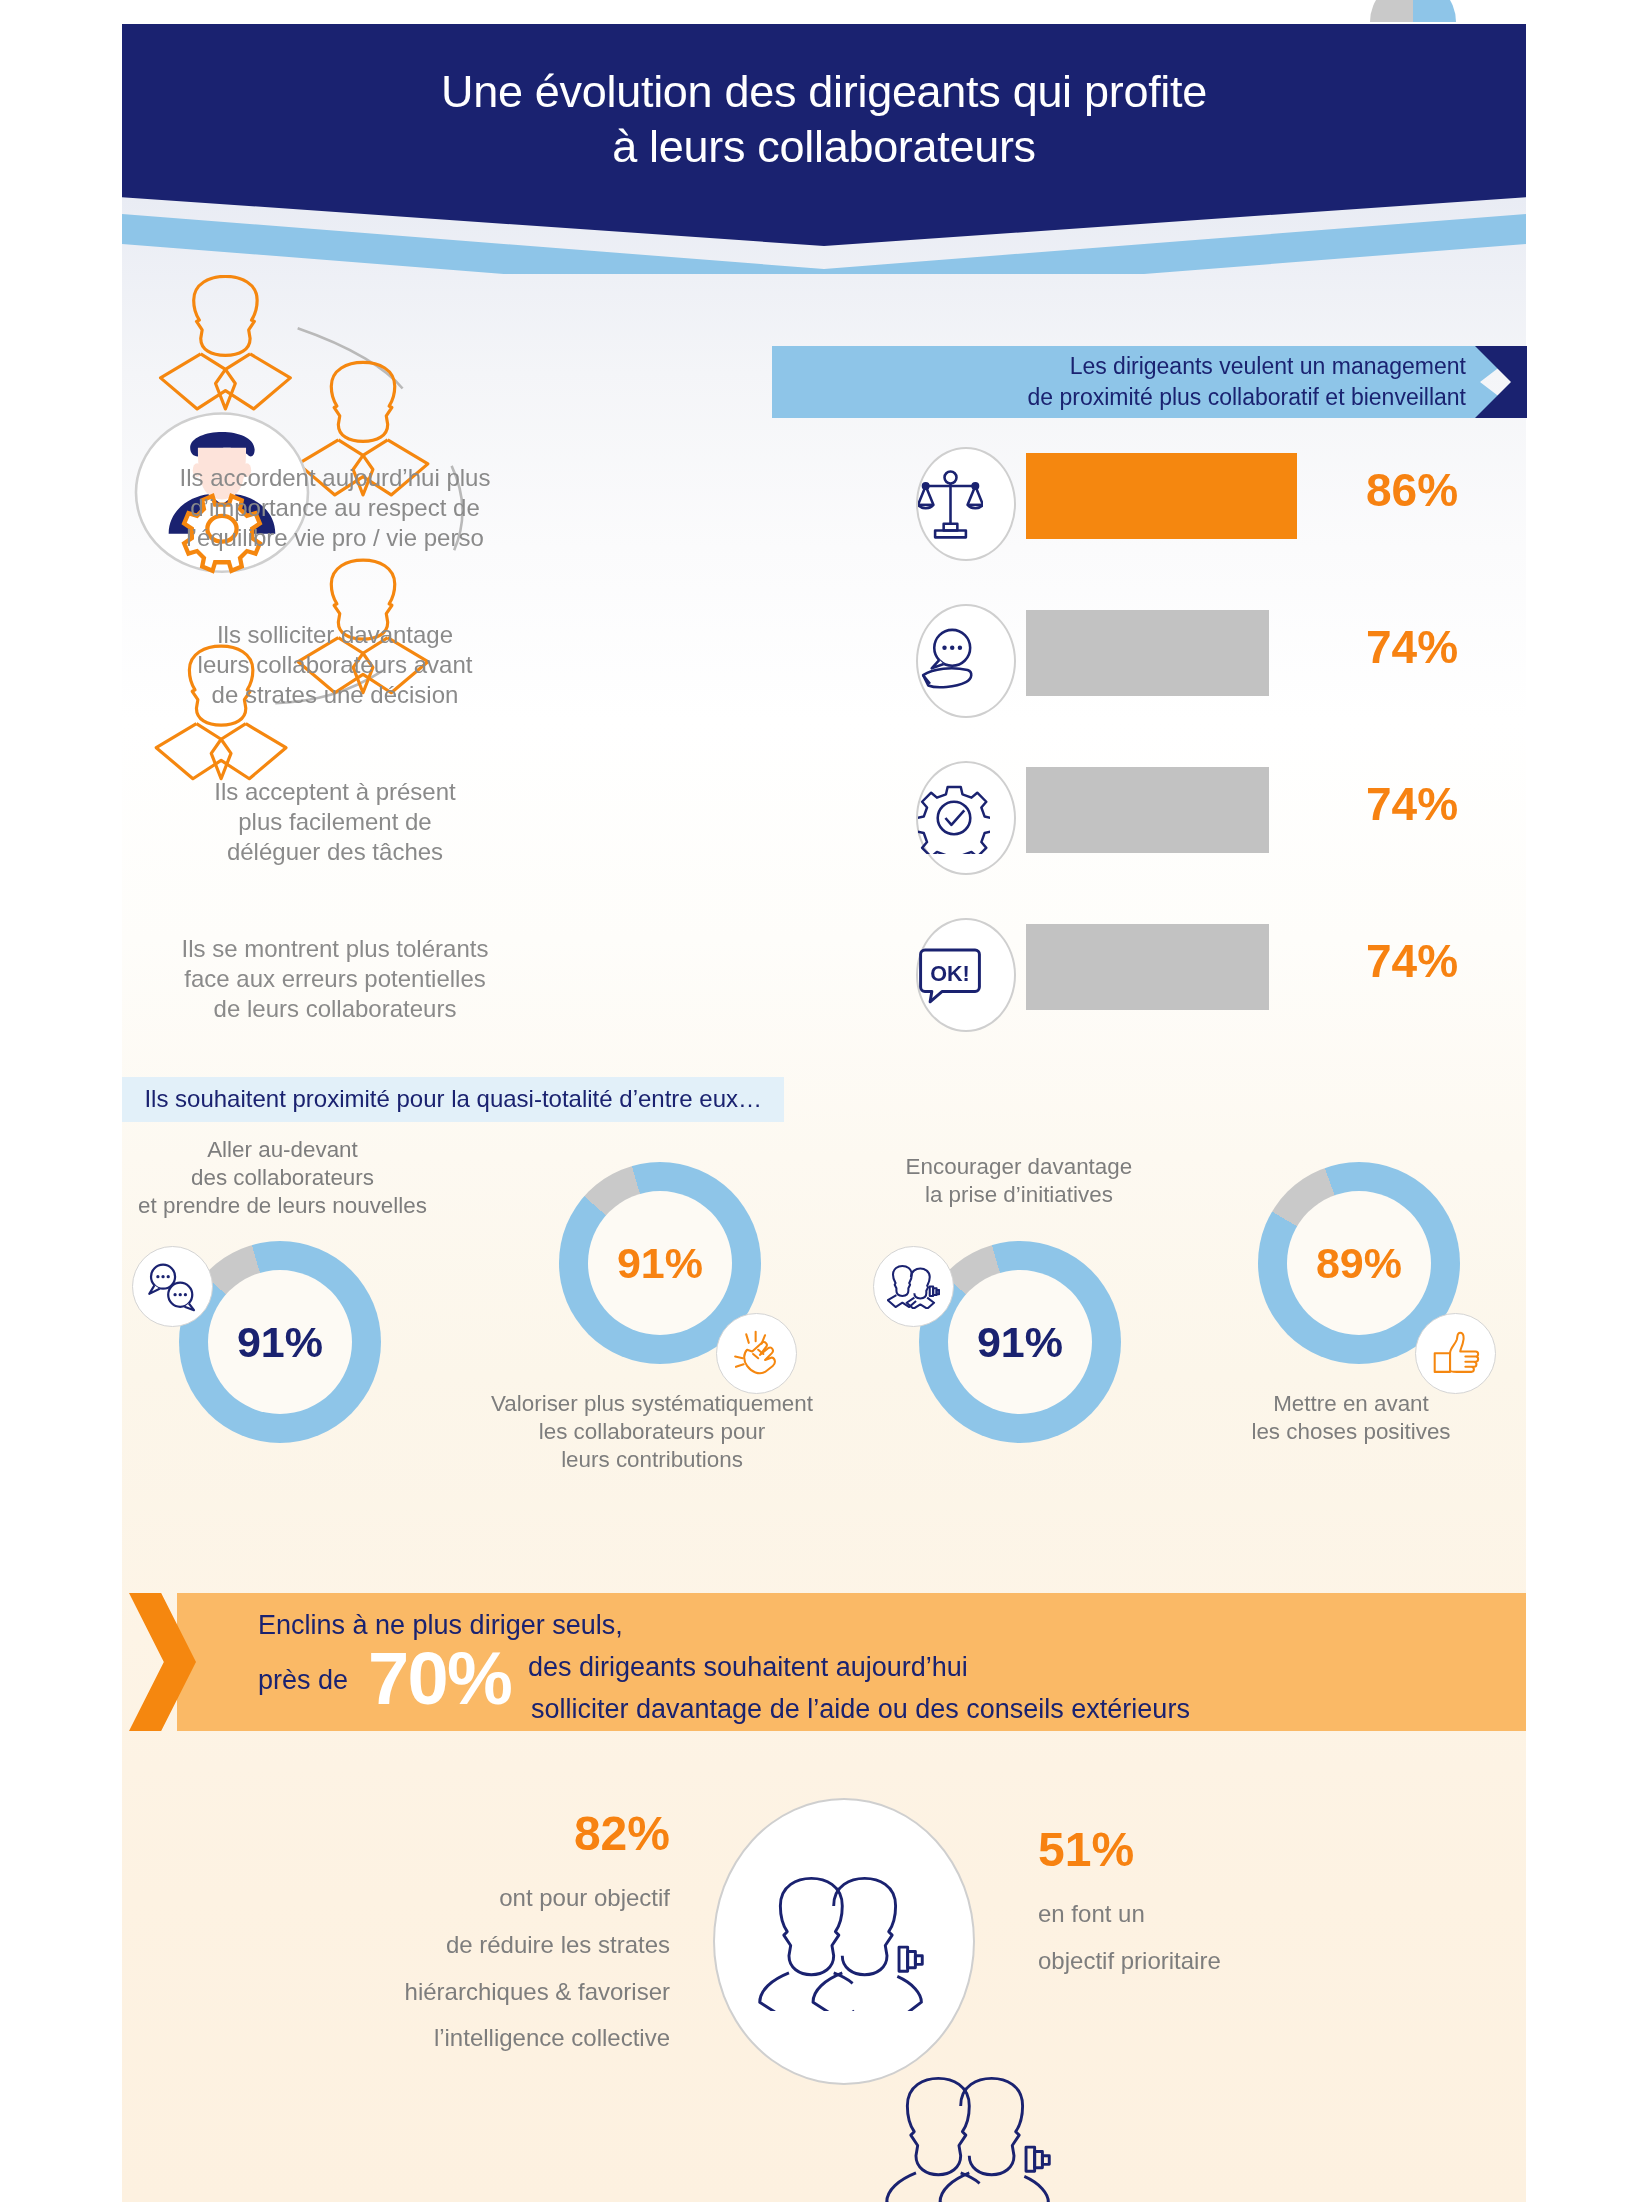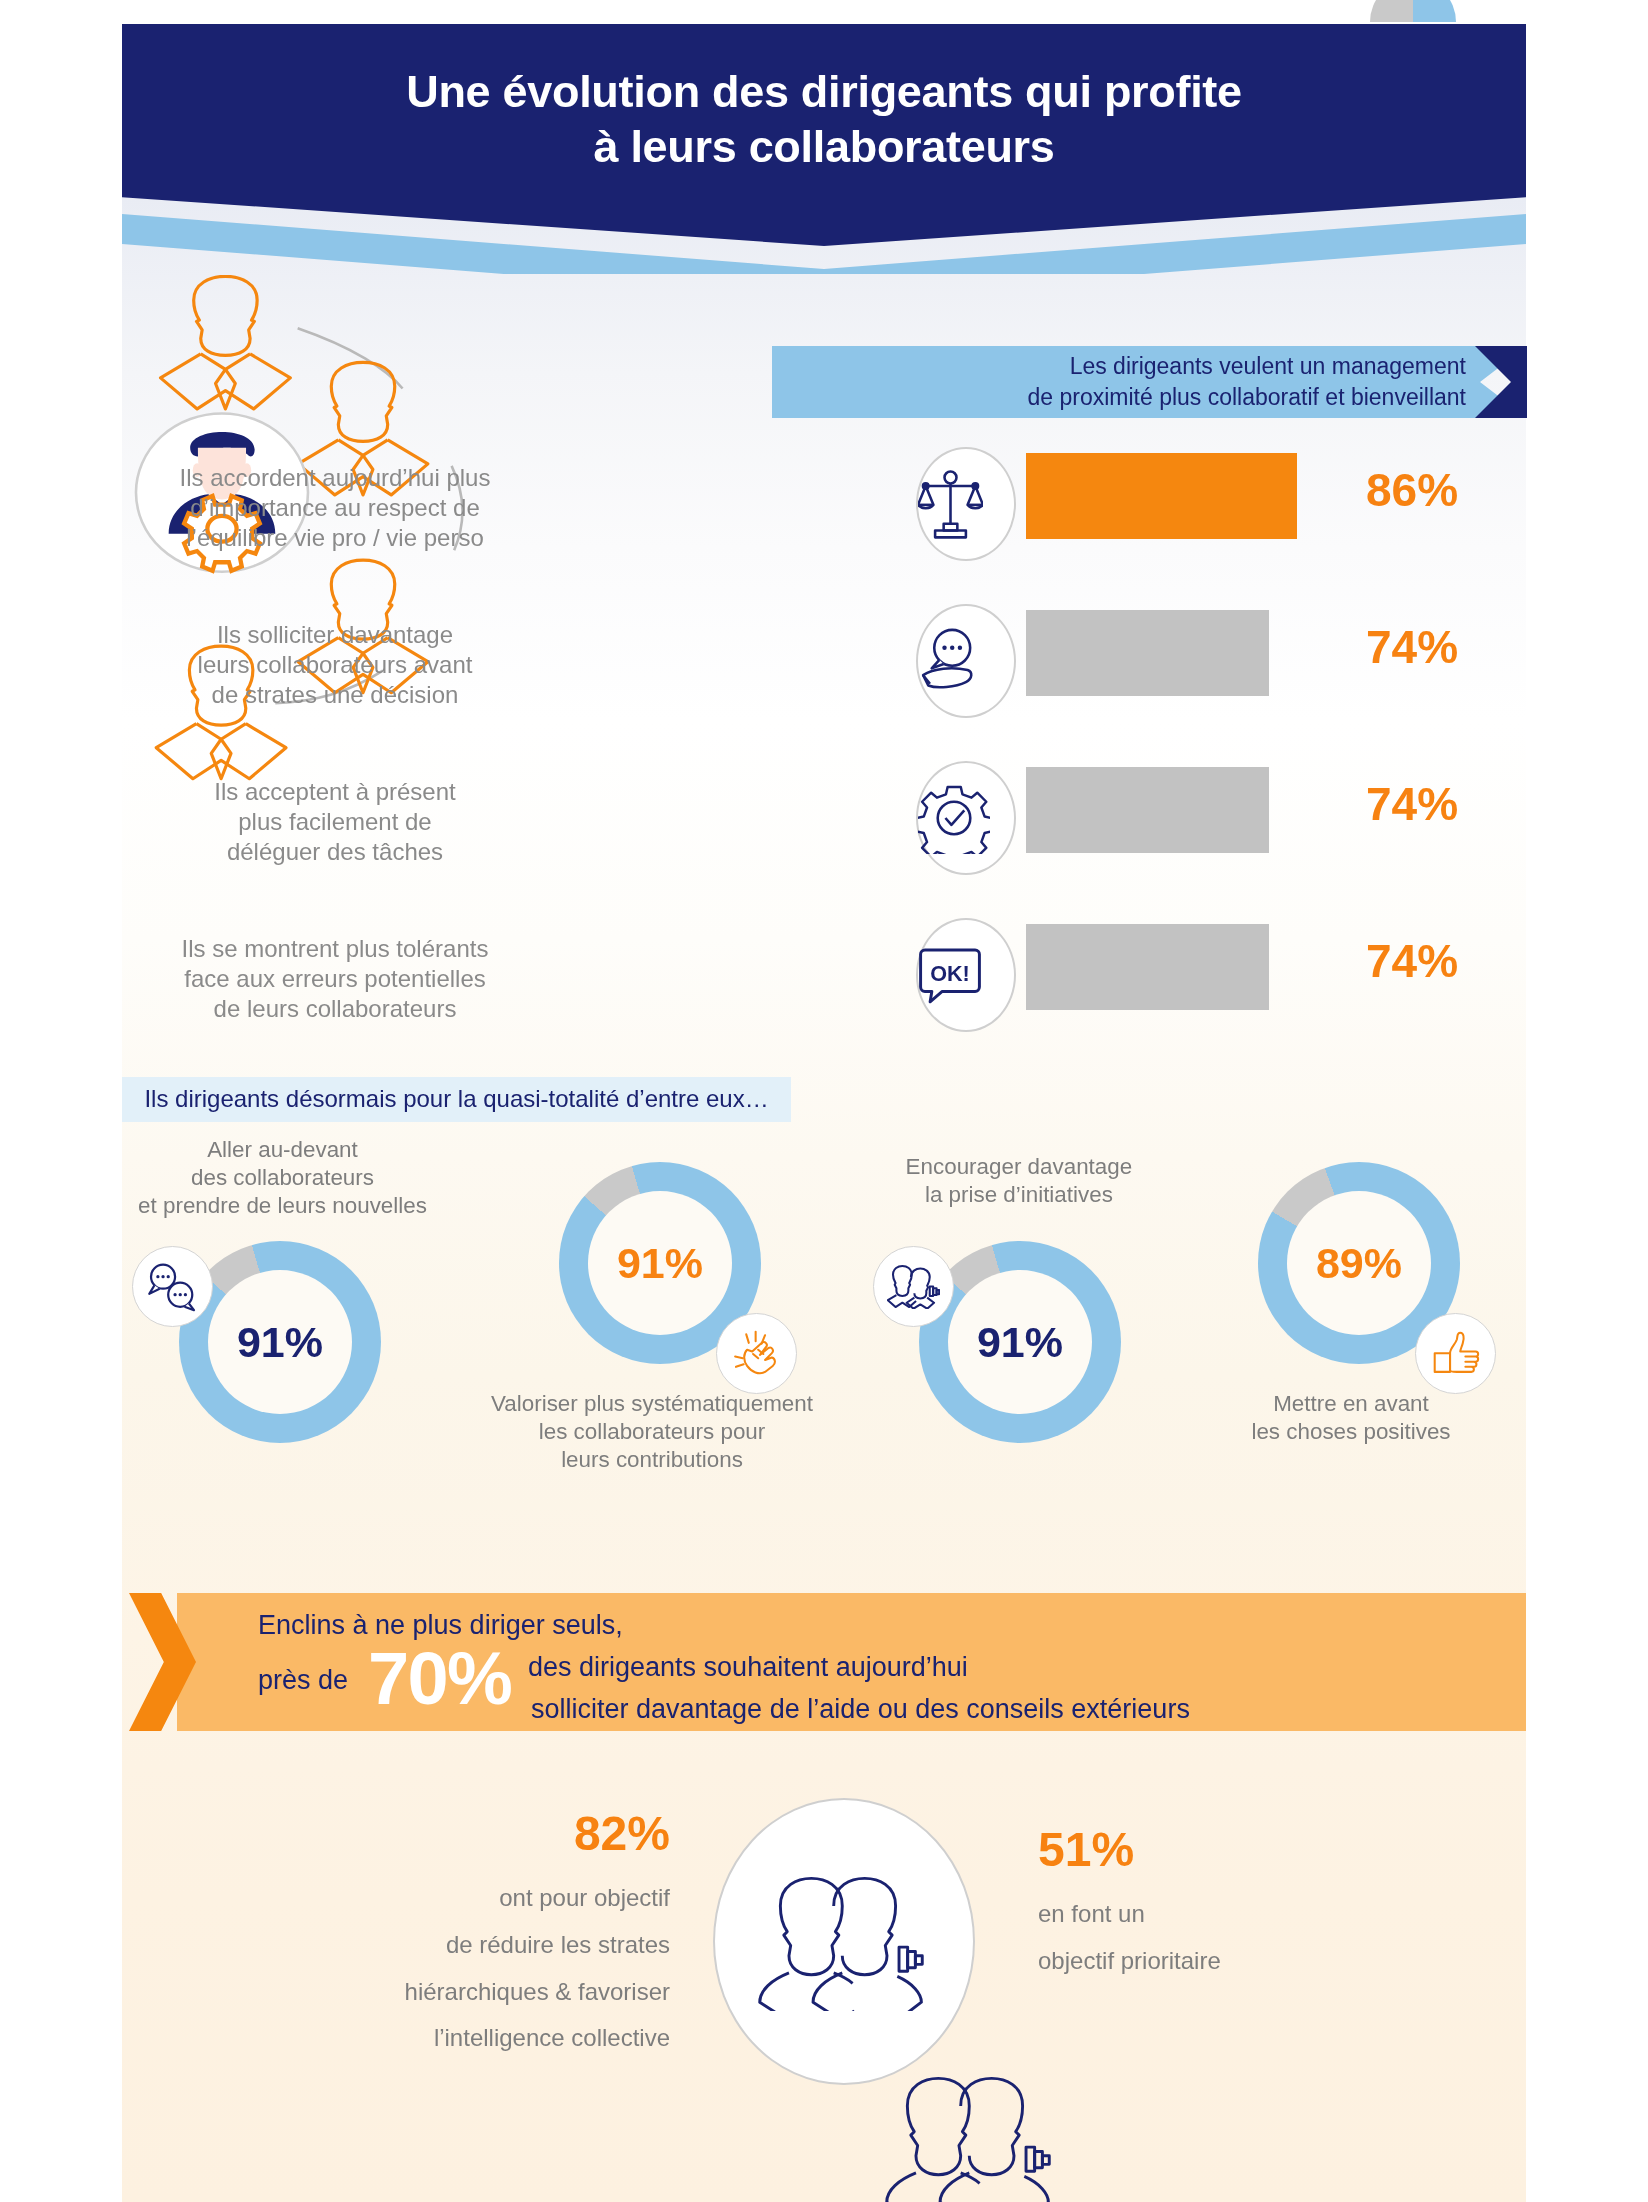--- a/index.html
+++ b/index.html
@@ -75,21 +75,21 @@
     background: #8ec5e8;
     clip-path: polygon(0 76%, 50% 98%, 100% 76%, 100% 88%, 50% 110%, 0 88%);
   }
   .header-title {
     position: absolute;
     left: 0; top: 41px;
     width: 1404px;
     text-align: center;
     color: #ffffff;
     font-size: 45px;
-    font-weight: bold;
+    font-weight: normal;
     line-height: 1.22;
     letter-spacing: -0.3px;
   }
 
   
   .network {
     position: absolute;
     left: 129px; top: 275px;
     width: 413px; height: 602px;
   }
@@ -483,21 +483,21 @@
           <text x="37" y="44" font-family="'Liberation Sans',sans-serif" font-size="25" font-weight="bold" fill="#1a2270" stroke="none" text-anchor="middle">OK!</text>
         </svg>
       </div>
       <div class="bar-track" style="width:243px;">
         <div class="bar-fill" style="width:100%;background:#c2c2c2;"></div>
       </div>
       <div class="bar-value" style="left:1366px;">74%</div>
     </div>
   </div>
 
-  <div class="chip">Ils dirigeants désormais pour la quasi-totalité d’entre eux…</div>
+  <div class="chip">Ils souhaitent proximité pour la quasi-totalité d’entre eux…</div>
 
   <div class="donuts">
 
     <div class="donut-card" style="left:115px; top:0px;">
       <div class="donut-caption" style="left:-13px; top:0px;">
         <div>Aller au-devant</div>
         <div>des collaborateurs</div>
         <div>et prendre de leurs nouvelles</div>
       </div>
       <div class="donut-ring" style="left:64px; top:105px; background: conic-gradient(from -16.2deg, #8ec5e8 0deg 327.6deg, #c9c9c9 327.6deg 360deg);">

